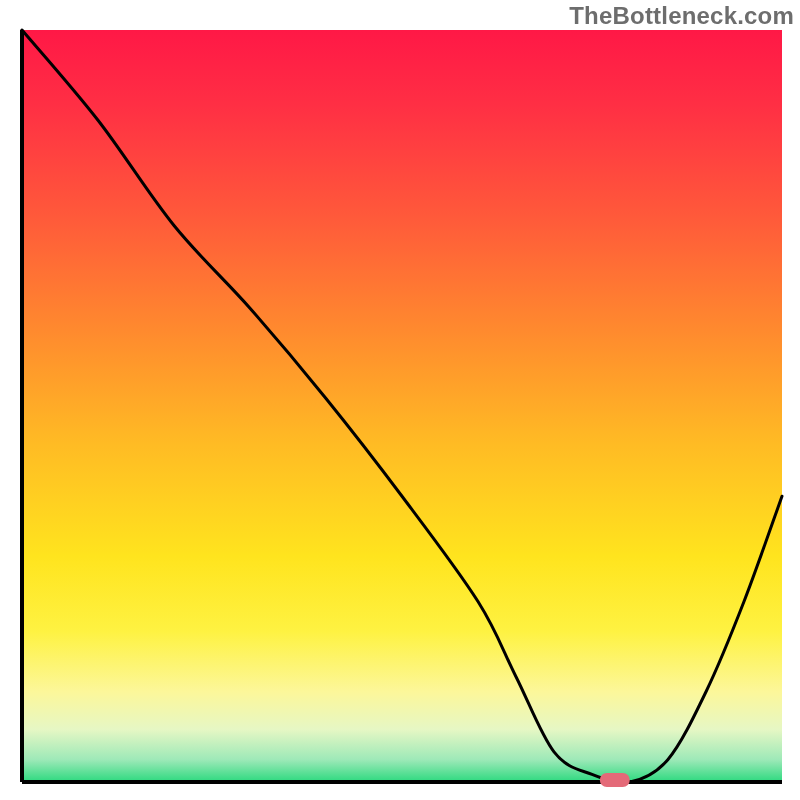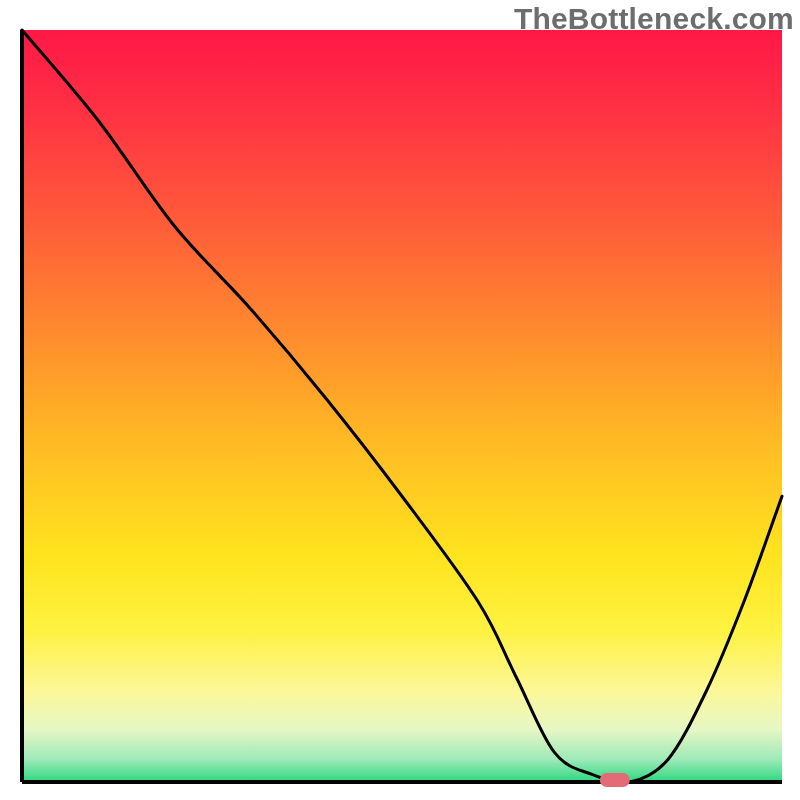--- a/index.html
+++ b/index.html
@@ -13,21 +13,21 @@
   }
   .container {
     position: relative;
     width: 800px;
     height: 800px;
   }
   .watermark {
     position: absolute;
     top: 2px;
     right: 6px;
-    font-size: 30px;
+    font-size: 24px;
     font-weight: 600;
     color: #6d6d6d;
     letter-spacing: 0.2px;
     z-index: 10;
   }
   svg {
     display: block;
   }
 </style>
 </head>

